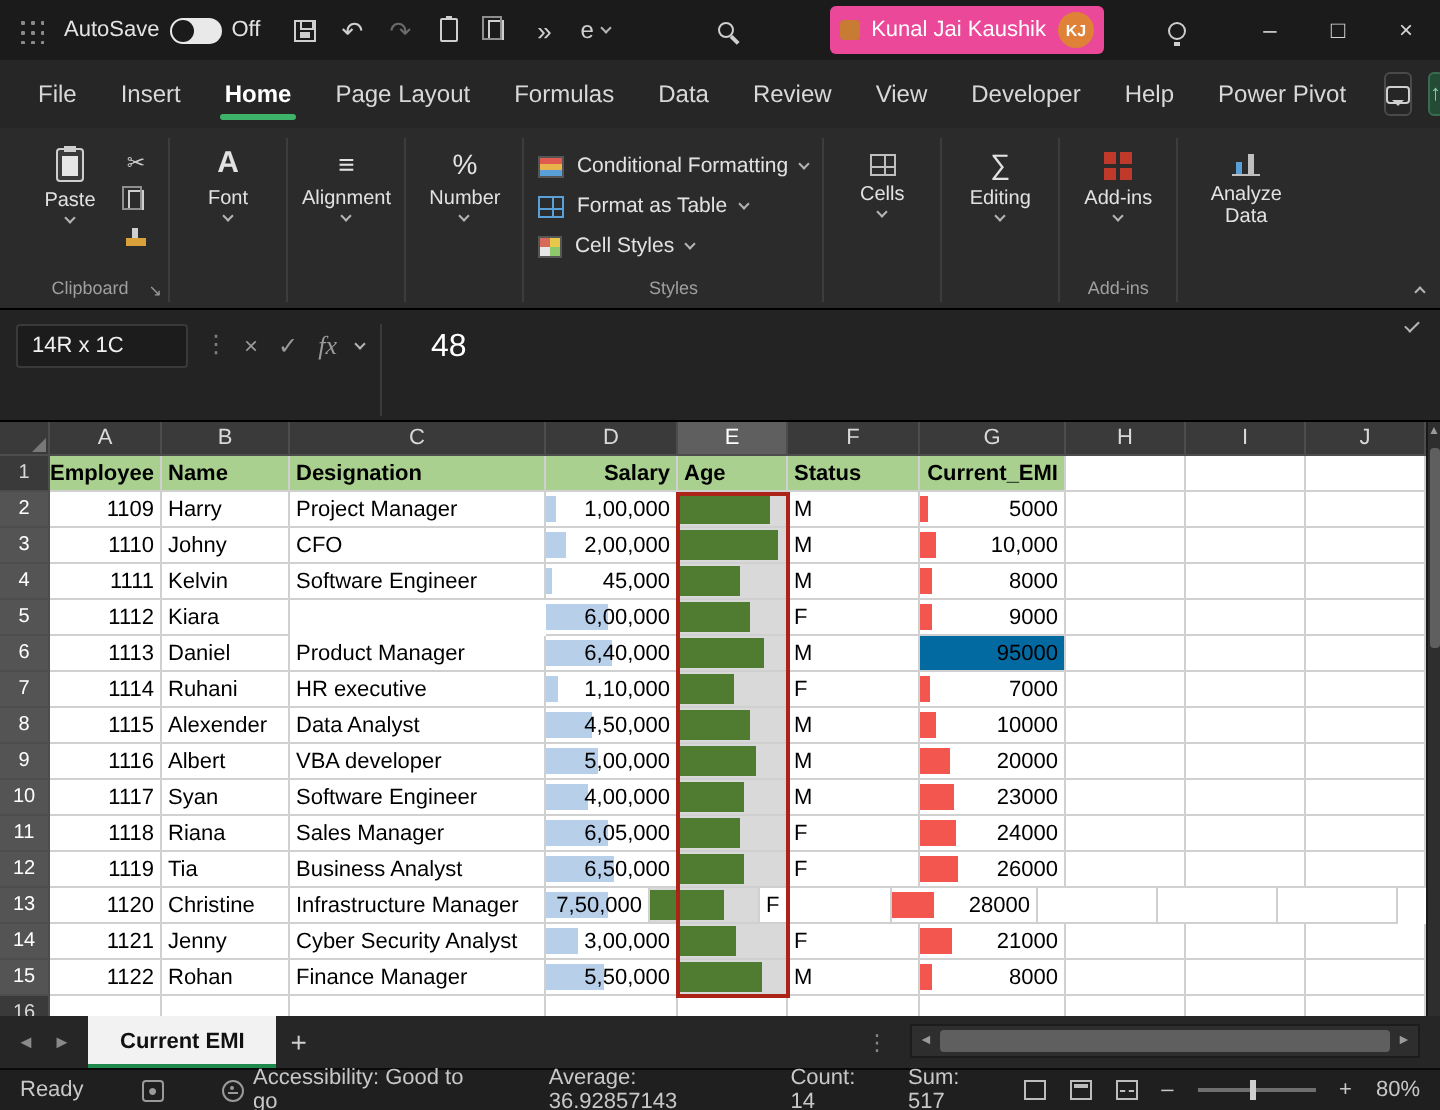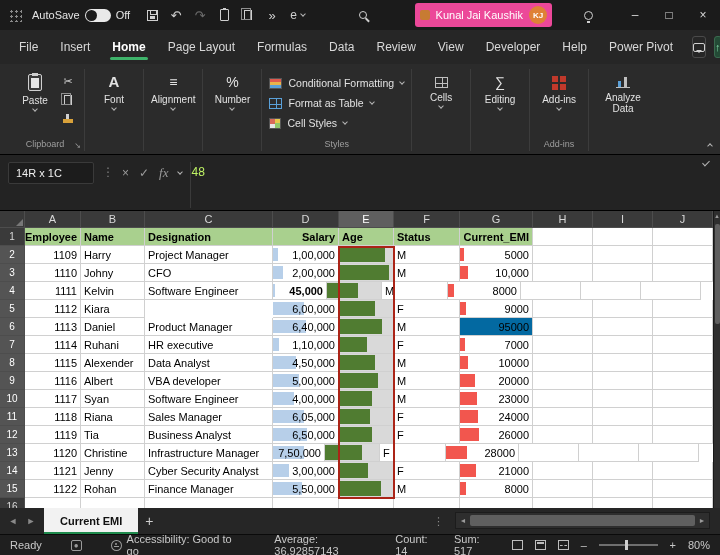--- a/index.html
+++ b/index.html
@@ -83,21 +83,21 @@
   .twoline{text-align:center;line-height:11px}
   .launcher{position:absolute;right:3px;bottom:1px;font-size:8px;color:#9a9a9a}
   .rib-collapse{position:absolute;right:8px;bottom:6px}
 
   
   .formulabar{height:57px;background:#232323;border-top:1px solid #000;border-bottom:1px solid #000;display:flex;align-items:flex-start;padding:7px 8px 0 8px;gap:8px;flex:0 0 auto}
   .namebox{width:86px;height:22px;background:#1c1c1c;border:1px solid #3a3a3a;border-radius:2px;display:flex;align-items:center;padding:0 7px;font-size:11px;color:#f0f0f0}
   .vdots{color:#808080;font-size:12px;padding-top:3px}
   .fbtns{display:flex;align-items:center;gap:10px;color:#9a9a9a;font-size:12px;padding-top:3px}
   .fx{font-style:italic;font-family:"Liberation Serif",serif;font-size:13px}
-  .fvalue{flex:1;border-left:1px solid #3a3a3a;padding:3px 0;font-size:12px;color:#bef264;height:46px}
+  .fvalue{flex:1;border-left:1px solid #3a3a3a;padding:3px 24px;font-size:16px;color:#ffffff;height:46px}
   .fchev{padding-top:6px;margin-right:4px}
 
   
   .grid{height:297px;background:#fff;display:flex;flex:0 0 auto;position:relative}
   #sheet{width:713px;height:297px;overflow:hidden;position:relative}
   .grow{display:flex;height:18px}
   .hdr-row{height:17px}
   .corner{width:25px;flex:0 0 25px;background:#3a3a3a;border-right:1px solid #4d4d4d;border-bottom:1px solid #4d4d4d;position:relative}
   .corner::after{content:"";position:absolute;right:1px;bottom:1px;border-left:7px solid transparent;border-bottom:7px solid #787878}
   .colhdr{background:#3a3a3a;color:#d9d9d9;font-size:11px;display:flex;align-items:center;justify-content:center;border-right:1px solid #4d4d4d;border-bottom:1px solid #4d4d4d;height:17px}
@@ -452,21 +452,21 @@
             <div class="rowhdr sel">4</div>
             <div class="cell right" style="width: 56px;">
               <span>1111</span>
             </div>
             <div class="cell" style="width: 64px;">
               <span>Kelvin</span>
             </div>
             <div class="cell" style="width: 128px;">
               <span>Software Engineer</span>
             </div>
-            <div class="cell right" style="width: 54px; font-weight: bold;">
+            <div class="cell right" style="width: 66px;">
               <div class="bar salary" style="width: 4%;"></div>
               <span>45,000</span>
             </div>
             <div class="cell agecell" style="width: 55px;">
               <div class="bar age" style="width: 58%;"></div>
             </div>
             <div class="cell" style="width: 66px;">
               <span>M</span>
             </div>
             <div class="cell right" style="width: 73px;">

